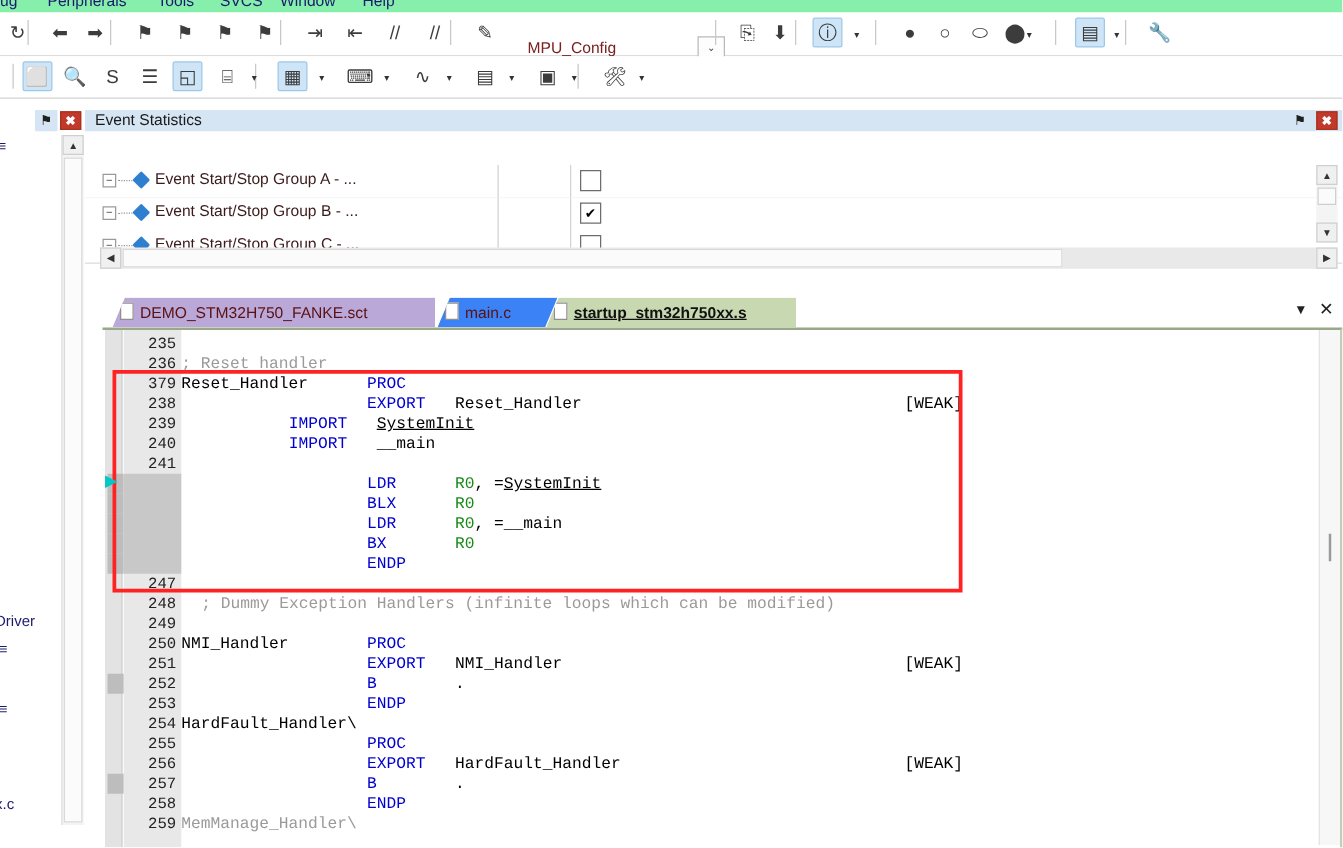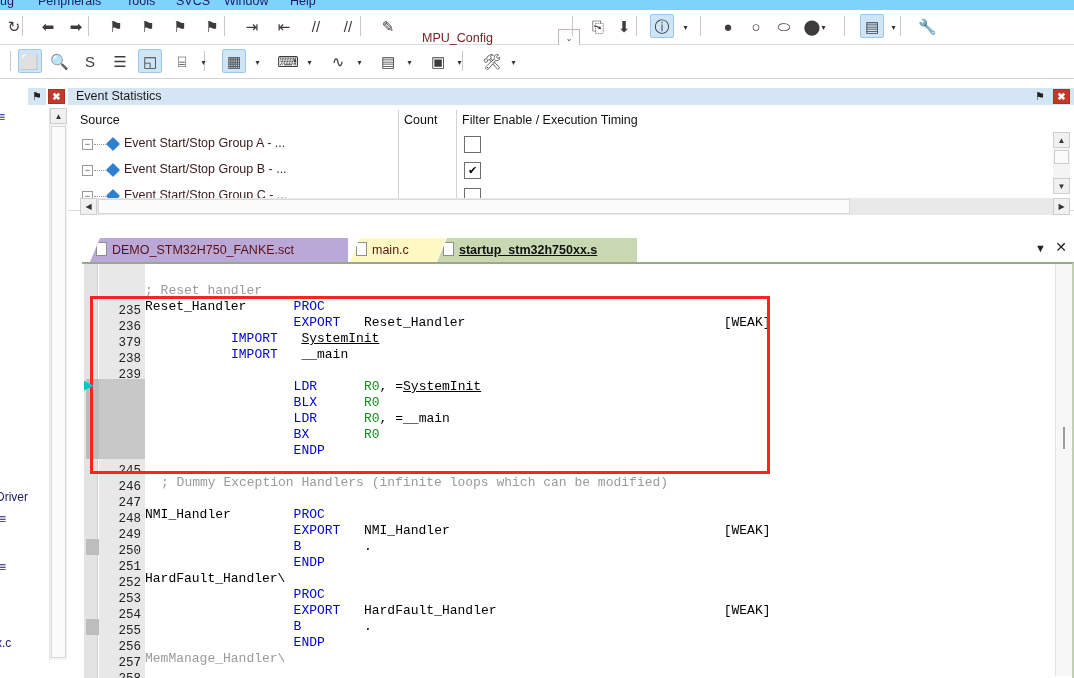--- a/index.html
+++ b/index.html
@@ -7,21 +7,21 @@
     width:1074px;height:678px;overflow:hidden;
     background:#ffffff;
     font-family:"Liberation Sans", sans-serif;
     font-size:12px;
     color:#000;
     position:relative;
   }
   
   #menubar{
     position:absolute;left:0;top:0;width:1074px;height:10px;
-    background:#7dd3fc;overflow:hidden;
+    background:#86efac;overflow:hidden;
   }
   #menubar .mi{
     position:absolute;top:-6px;font-size:12.5px;color:#1a1a6e;white-space:nowrap;
   }
   
   #toolbar1{
     position:absolute;left:0;top:10px;width:1074px;height:34px;
     background:#ffffff;border-bottom:1px solid #dcdcdc;
   }
   #toolbar2{
@@ -176,21 +176,21 @@
     position:absolute;top:4px;height:24px;
     display:flex;align-items:center;box-sizing:border-box;
     font-size:12.5px;white-space:nowrap;padding-left:22px;padding-right:10px;
   }
   .tab .ticon{
     position:absolute;left:6px;top:4px;width:11px;height:14px;
     background:#ffffff;border:1px solid #8f8f8f;box-sizing:border-box;
   }
   .tab.sct{background:#b9a8d8;color:#5a1111;
     clip-path:polygon(10px 0,100% 0,100% 100%,0 100%);}
-  .tab.mainc{background:#fef9c3;color:#5a1111;
+  .tab.mainc{background:#3b82f6;color:#5a1111;
     clip-path:polygon(10px 0,100% 0,calc(100% - 10px) 100%,0 100%);}
   .tab.startup{background:#c8d8b0;color:#111;font-weight:bold;
     clip-path:polygon(10px 0,100% 0,100% 100%,0 100%);}
   .tab.startup .lbl{text-decoration:underline;}
   #tab_caret{
     position:absolute;right:28px;top:8px;font-size:11px;color:#222;
   }
   #tab_close{
     position:absolute;right:7px;top:5px;font-size:14px;color:#222;
     font-family:"Liberation Sans",sans-serif;
@@ -205,21 +205,21 @@
     position:absolute;left:2px;top:0;width:14px;height:414px;background:#e3e3e3;
     border-right:1px solid #cfcfcf;box-sizing:border-box;
   }
   .modmark{position:absolute;left:2px;width:13px;background:#bdbdbd;}
   #gutter{
     position:absolute;left:17px;top:0;width:46px;height:414px;background:#e8e8e8;
   }
   .lnum{
     position:absolute;right:4px;font-size:12.5px;
     font-family:"Liberation Mono", monospace;color:#222;
-    text-align:right;line-height:16px;height:16px;margin-top:36px;
+    text-align:right;line-height:16px;height:16px;
   }
   #codetext{
     position:absolute;left:63px;top:0;width:910px;height:414px;
     font-family:"Liberation Mono", monospace;font-size:13px;line-height:16px;
     color:#000;
   }
   .cline{position:absolute;left:0;height:16px;white-space:pre;}
   .kw{color:#0000d0;}
   .reg{color:#1a8a1a;}
   .cmt{color:#9a9a9a;}
@@ -331,27 +331,20 @@
   <div class="arw">▲</div>
   <div class="thumb"></div>
 </div>
 
 <div id="evpanel">
   <div id="ev_titlebar">
     <div id="ev_title">Event Statistics</div>
     <div id="ev_pin">⚑</div>
     <div id="ev_close">✖</div>
   </div>
-  <div id="ev_head">
-      <div class="hc" style="left: 12px;">Source</div>
-      <div class="hsep" style="left: 330px;"></div>
-      <div class="hc" style="left: 336px;">Count</div>
-      <div class="hsep" style="left: 388px;"></div>
-      <div class="hc" style="left: 394px;">Filter Enable / Execution Timing</div>
-    </div>
   <div id="ev_rows">
       <div class="evrow" style="top: 44px;">
         <div class="ev_exp">−</div>
         <div class="ev_dots"></div>
         <div class="ev_diamond"></div>
         <div class="ev_label">Event Start/Stop Group A - ...</div>
         <div class="ev_vsep" style="left: 330px;"></div>
         <div class="ev_vsep" style="left: 388px;"></div>
         <div style="position: absolute; left: 336px; top: 4px; font-size: 12.5px;"></div>
         <div class="ev_chk"></div>

